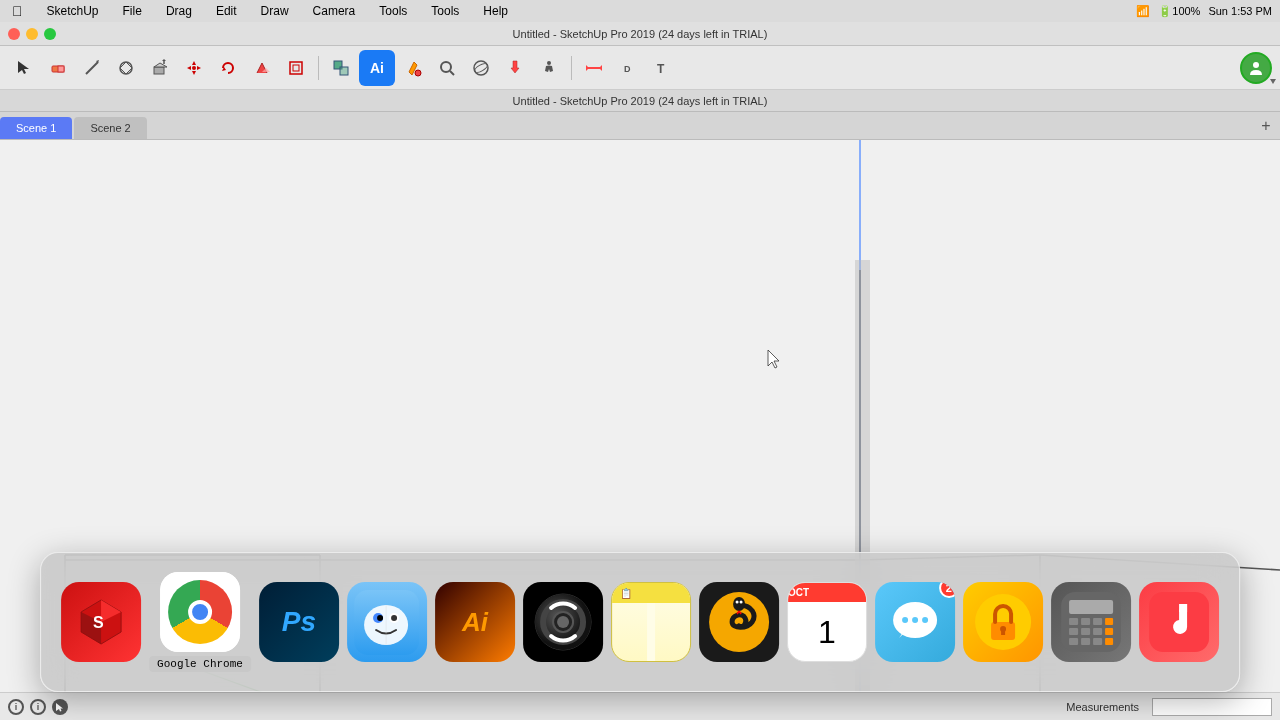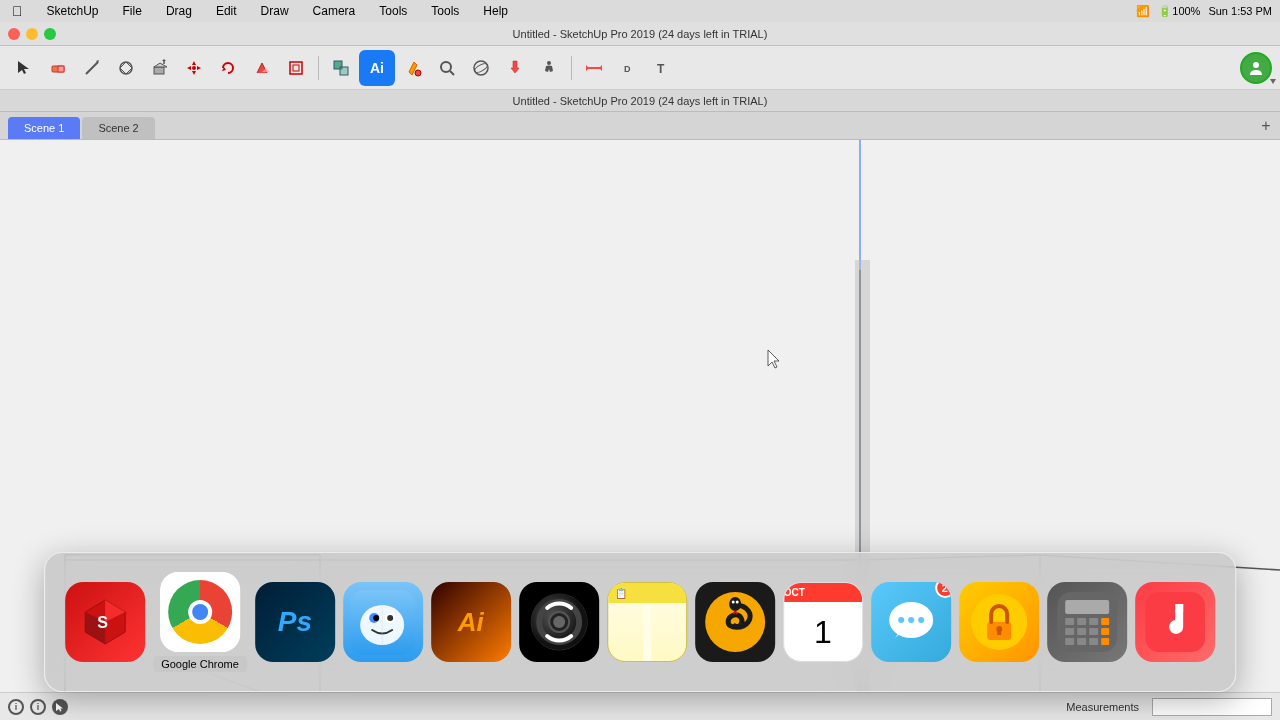--- a/index.html
+++ b/index.html
@@ -84,21 +84,20 @@
     }
 
     
     #scene-tabs-bar {
       width: 100%;
       height: 28px;
       background: #d5d5d5;
       border-bottom: 1px solid #bbb;
       display: flex;
       align-items: flex-end;
-      padding-left: 8px;
       position: relative;
       z-index: 80;
     }
     .scene-tab {
       height: 22px;
       padding: 0 16px;
       font-size: 11px;
       display: flex;
       align-items: center;
       border-radius: 4px 4px 0 0;
@@ -260,20 +259,21 @@
       overflow: hidden;
     }
     .dock-label {
       font-size: 11px;
       color: #000;
       margin-top: 4px;
       white-space: nowrap;
       background: rgba(200,200,200,0.9);
       padding: 2px 8px;
       border-radius: 4px;
+      font-family: Liberation Mono, monospace;
     }
     .dock-badge {
       position: absolute;
       top: -4px;
       right: -4px;
       width: 20px;
       height: 20px;
       border-radius: 50%;
       background: #ff3b30;
       color: white;

